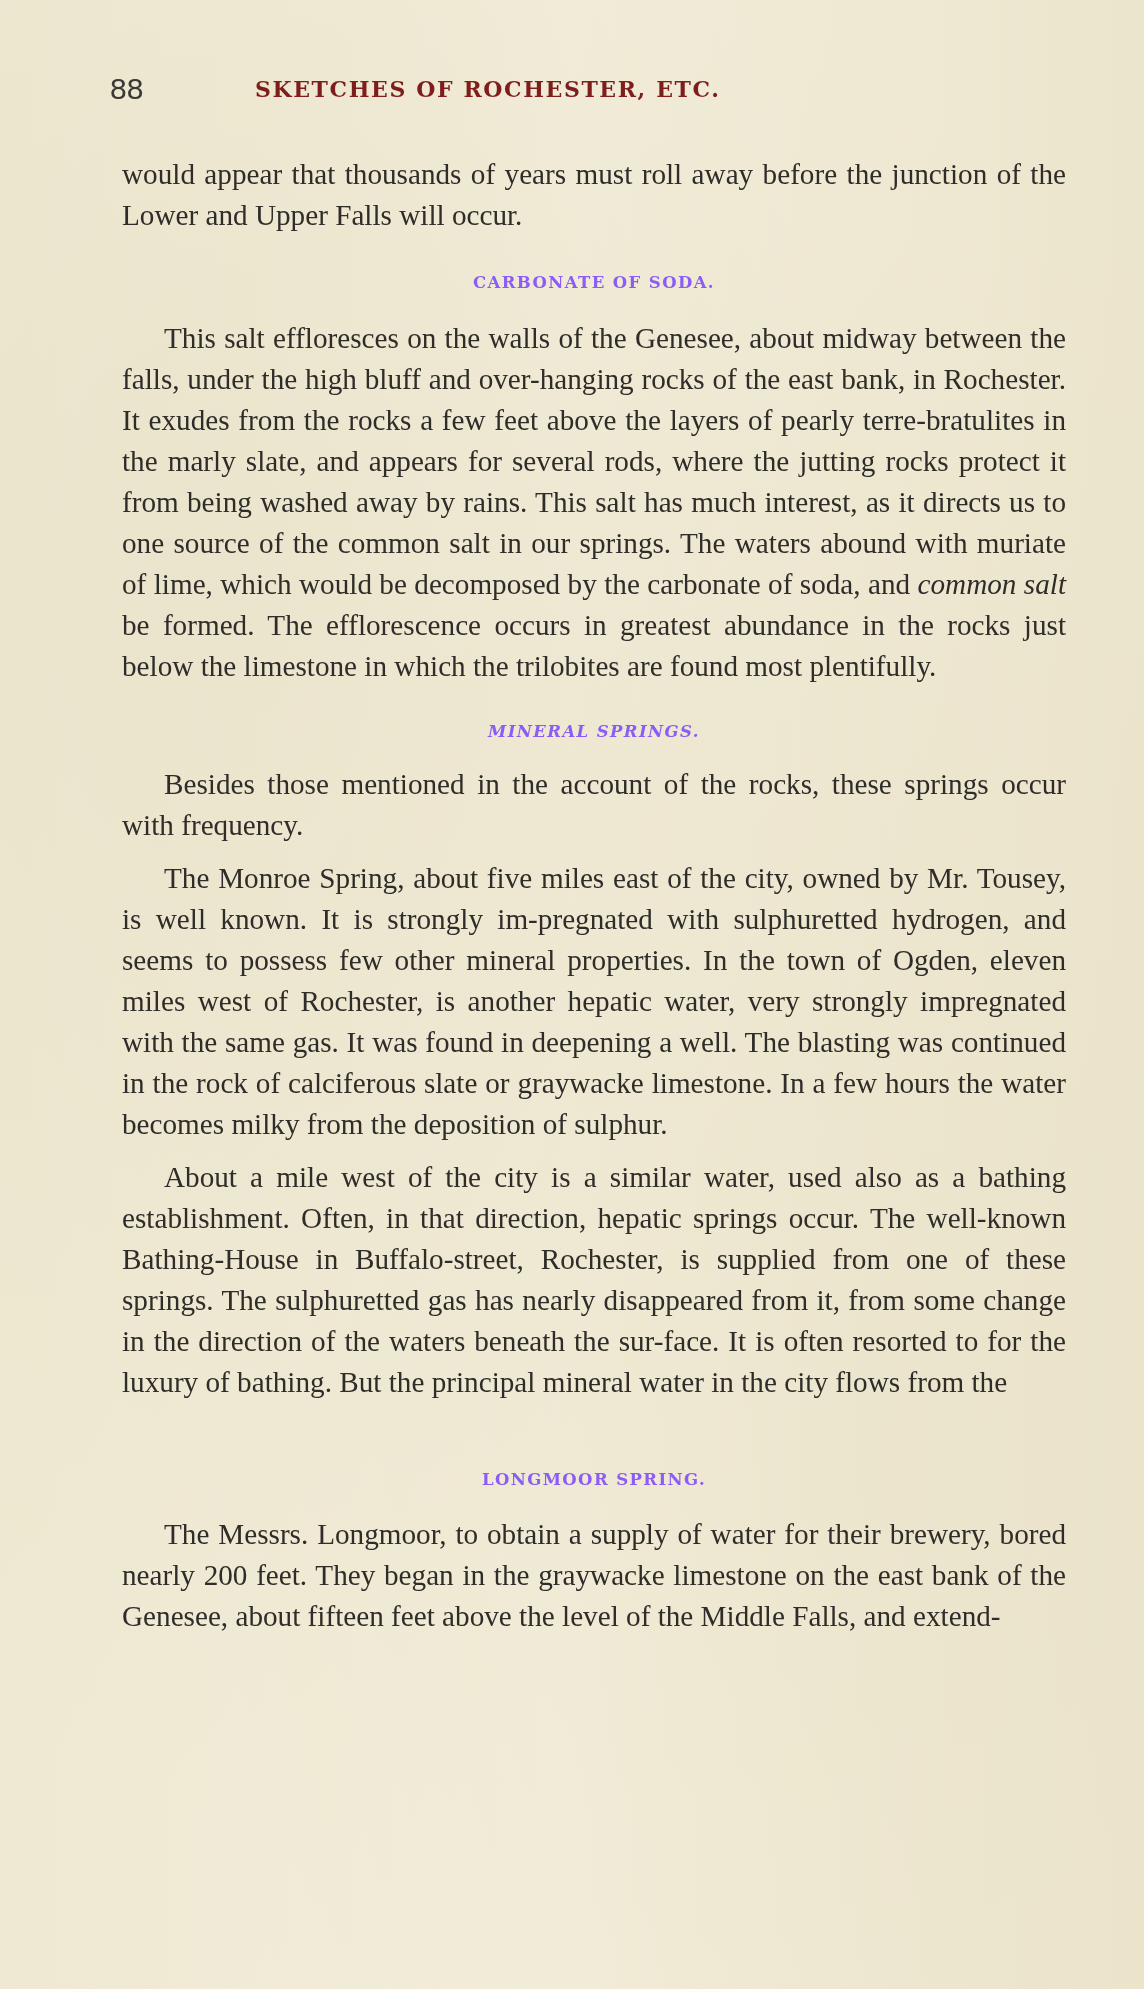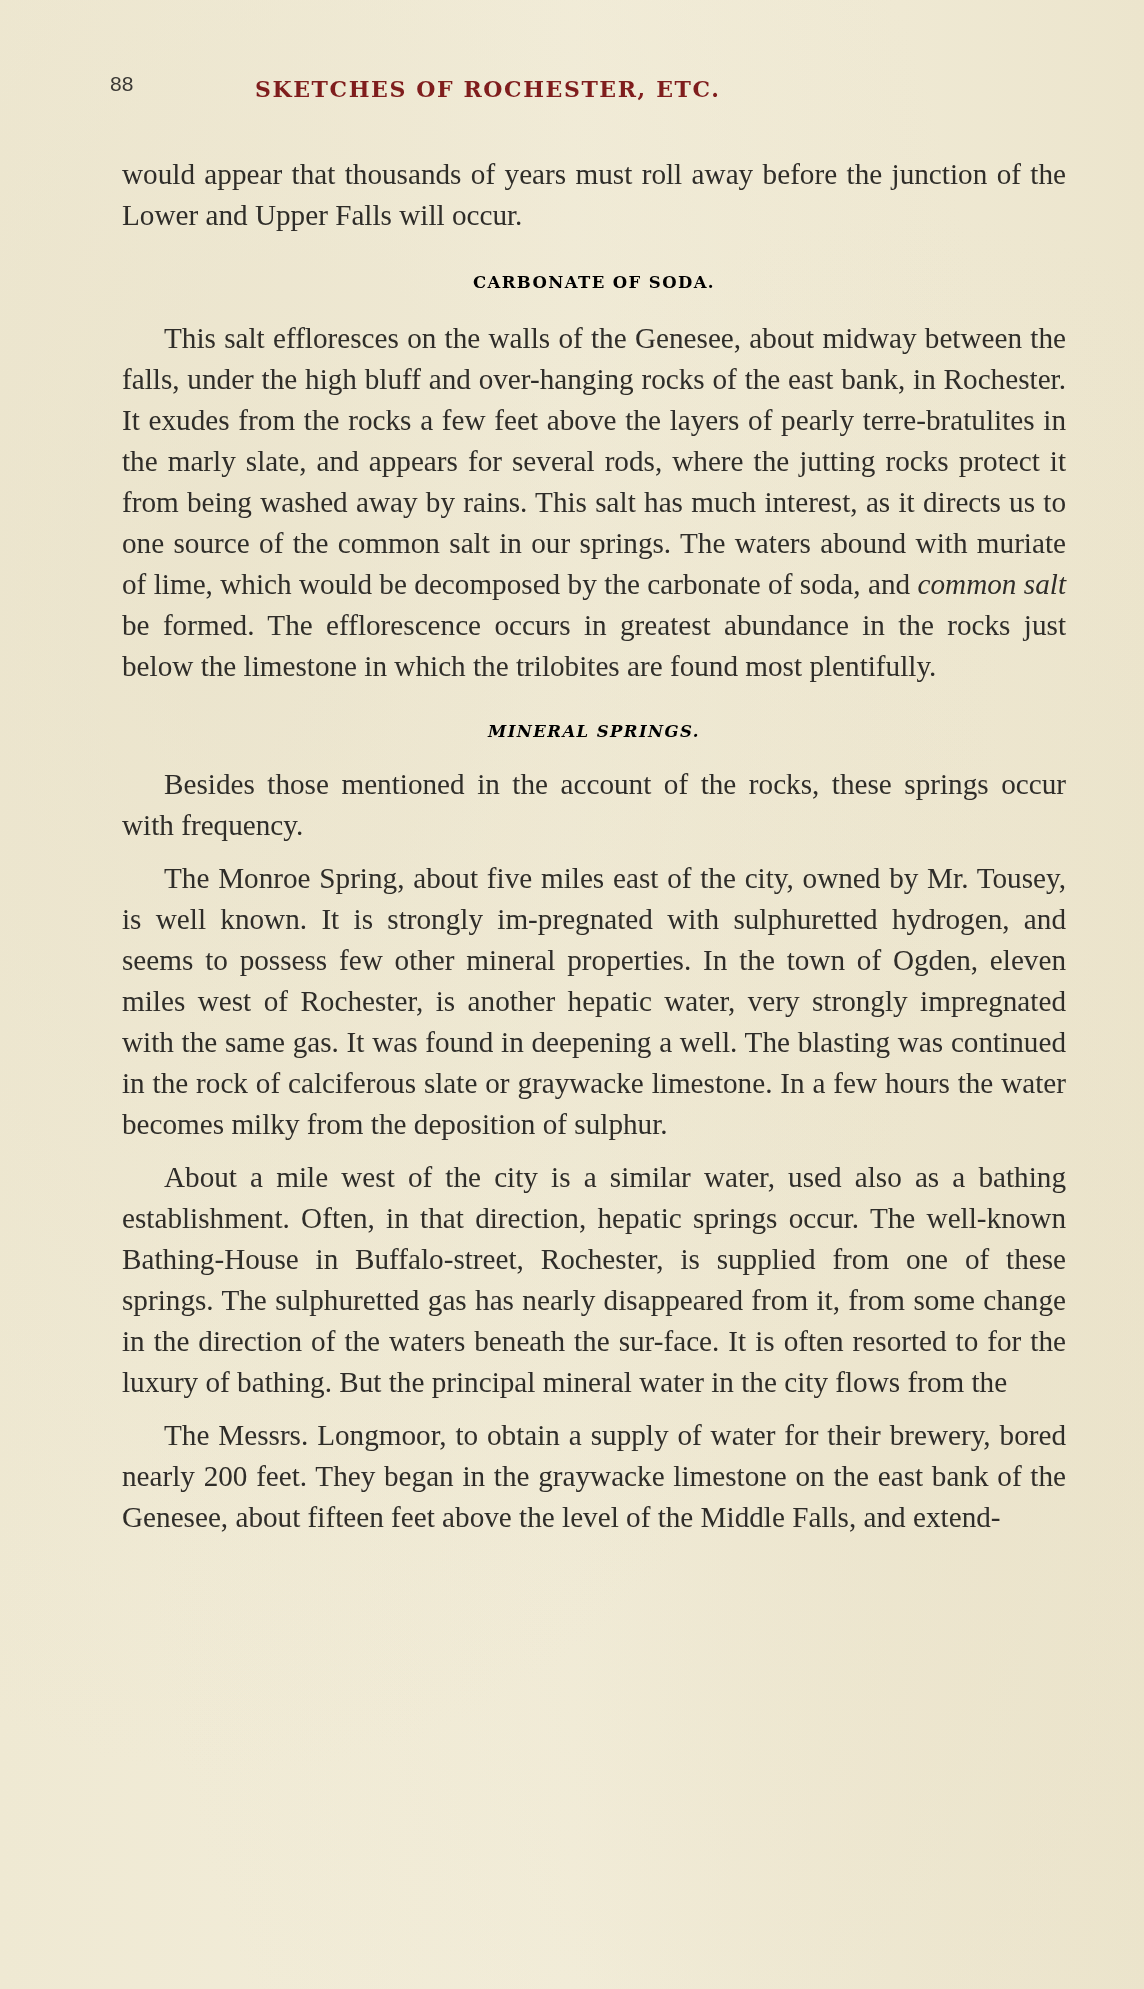--- a/index.html
+++ b/index.html
@@ -16,37 +16,37 @@
   }
   .page {
     position: absolute; left: 0; top: 0; width: 1144px; height: 1989px;
   }
   .running-head {
     position: absolute; top: 72px; left: 110px; width: 960px; height: 40px;
   }
   .page-number {
     position: absolute; left: 0; top: 0;
     font-family: "Liberation Sans", "DejaVu Sans", sans-serif;
-    font-size: 21px; color: #3a3834; letter-spacing: 0;
+    font-size: 30px; color: #3a3834; letter-spacing: 0;
   }
   .running-title {
     position: absolute; left: 145px; top: 4px;
     font-family: "DejaVu Serif", serif; font-weight: bold;
     font-size: 22px; letter-spacing: 1.6px; color: #7f1d1d;
   }
   .body-text {
     position: absolute; left: 110px; top: 142px; width: 968px;
     font-size: 29.2px; line-height: 41px; text-align: justify;
     color: #2f2d29;
   }
   .body-text p { margin: 12px; }
   .body-text p.indent { text-indent: 42px; }
   .heading {
     text-align: center; font-family: "DejaVu Serif", serif; font-weight: bold;
-    font-size: 16.5px; letter-spacing: 1.4px; color: #000000;
+    font-size: 16.5px; letter-spacing: 1.4px; color: #8b5cf6;
   }
   .h1 { margin: 26px 0 15px 0; }
   .h2 { margin: 24px 0 12px 0; font-style: italic; }
   .h3 { margin: 56px 0 14px 0; }
   .body-text em { font-style: italic; }
   .last-line { text-align-last: left; }
 </style>
 </head>
 <body>
 
@@ -62,16 +62,17 @@
     <div class="heading h1">CARBONATE OF SODA.</div>
 
     <p class="indent last-line"><span>This salt effloresces on the walls of the Genesee, about midway between the falls, under the high bluff and over-hanging rocks of the east bank, in Rochester. It exudes from the rocks a few feet above the layers of pearly terre-bratulites in the marly slate, and appears for several rods, where the jutting rocks protect it from being washed away by rains. This salt has much interest, as it directs us to one source of the common salt in our springs. The waters abound with muriate of lime, which would be decomposed by the carbonate of soda, and</span> <em>common salt</em> <span>be formed. The efflorescence occurs in greatest abundance in the rocks just below the limestone in which the trilobites are found most plentifully.</span></p>
 
     <div class="heading h2">MINERAL SPRINGS.</div>
 
     <p class="indent last-line">Besides those mentioned in the account of the rocks, these springs occur with frequency.</p>
     <p class="indent last-line">The Monroe Spring, about five miles east of the city, owned by Mr. Tousey, is well known. It is strongly im-pregnated with sulphuretted hydrogen, and seems to possess few other mineral properties. In the town of Ogden, eleven miles west of Rochester, is another hepatic water, very strongly impregnated with the same gas. It was found in deepening a well. The blasting was continued in the rock of calciferous slate or graywacke limestone. In a few hours the water becomes milky from the deposition of sulphur.</p>
     <p class="indent last-line">About a mile west of the city is a similar water, used also as a bathing establishment. Often, in that direction, hepatic springs occur. The well-known Bathing-House in Buffalo-street, Rochester, is supplied from one of these springs. The sulphuretted gas has nearly disappeared from it, from some change in the direction of the waters beneath the sur-face. It is often resorted to for the luxury of bathing. But the principal mineral water in the city flows from the</p>
 
+    <div class="heading h3">LONGMOOR SPRING.</div>
 
     <p class="indent last-line">The Messrs. Longmoor, to obtain a supply of water for their brewery, bored nearly 200 feet. They began in the graywacke limestone on the east bank of the Genesee, about fifteen feet above the level of the Middle Falls, and extend-</p>
   </div>
 </div>
 
 </body></html>

